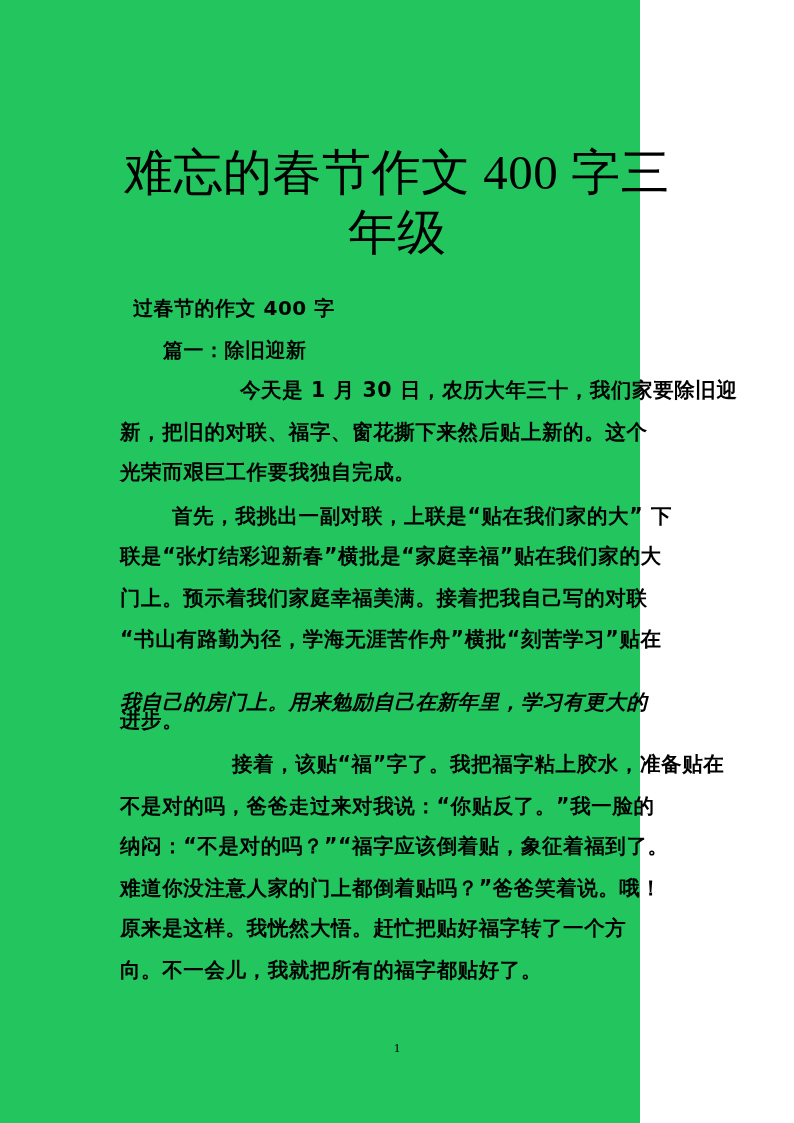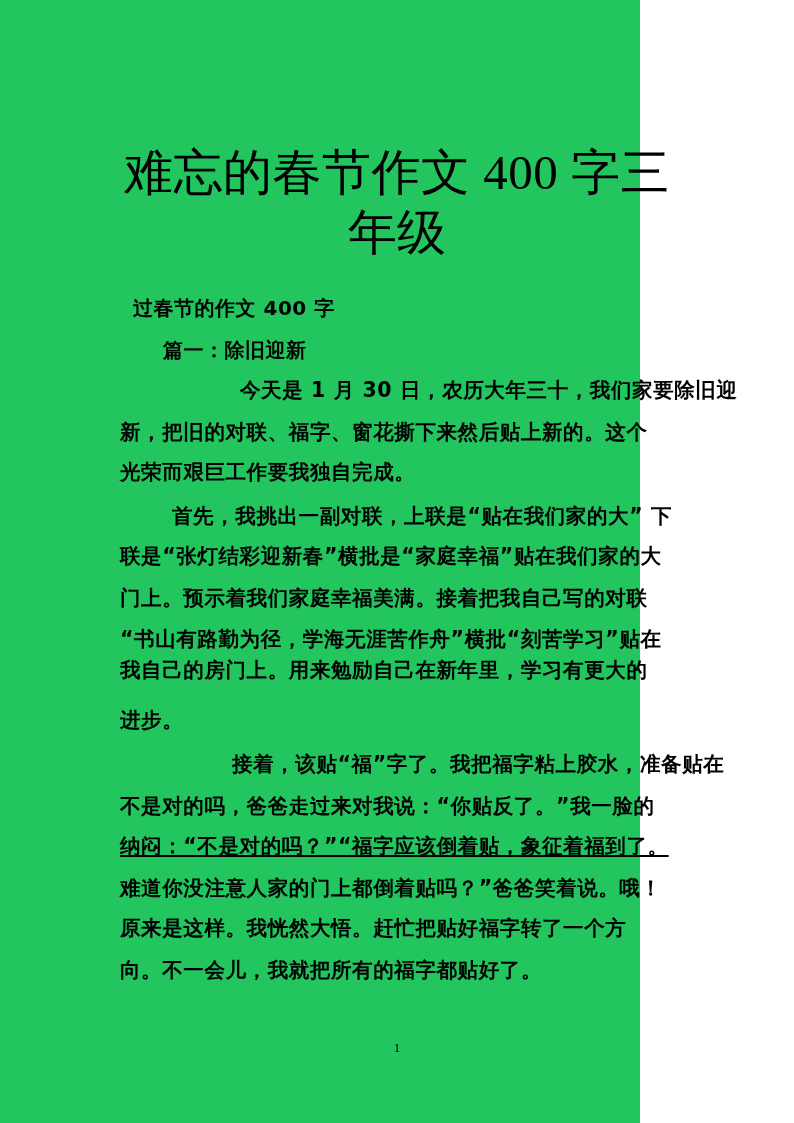--- a/index.html
+++ b/index.html
@@ -94,24 +94,24 @@
   <div class="section-heading">篇一：除旧迎新</div>
 
   <div class="line indent-1" style="top:376px;">今天是 1 月 30 日，农历大年三十，我们家要除旧迎</div>
   <div class="line" style="top:418px;">新，把旧的对联、福字、窗花撕下来然后贴上新的。这个</div>
   <div class="line" style="top:458px;">光荣而艰巨工作要我独自完成。</div>
 
   <div class="line indent-2" style="top:502px;">首先，我挑出一副对联，上联是“贴在我们家的大” 下</div>
   <div class="line" style="top:542px;">联是“张灯结彩迎新春”横批是“家庭幸福”贴在我们家的大</div>
   <div class="line" style="top:584px;">门上。预示着我们家庭幸福美满。接着把我自己写的对联</div>
   <div class="line" style="top:625px;">“书山有路勤为径，学海无涯苦作舟”横批“刻苦学习”贴在</div>
-  <div class="line" style="top:656px;">我自己的房门上。用来勉励自己在新年里，学习有更大的</div>
+  <div class="line" style="top:688px;font-style:italic;">我自己的房门上。用来勉励自己在新年里，学习有更大的</div>
   <div class="line" style="top:706px;">进步。</div>
 
   <div class="line indent-3" style="top:750px;margin-left:48px;">接着，该贴“福”字了。我把福字粘上胶水，准备贴在</div>
   <div class="line" style="top:792px;">不是对的吗，爸爸走过来对我说：“你贴反了。”我一脸的</div>
-  <div class="line" style="top:832px;text-decoration:underline;">纳闷：“不是对的吗？”“福字应该倒着贴，象征着福到了。</div>
+  <div class="line" style="top:832px;">纳闷：“不是对的吗？”“福字应该倒着贴，象征着福到了。</div>
   <div class="line" style="top:914px;">原来是这样。我恍然大悟。赶忙把贴好福字转了一个方</div>
   <div class="line" style="top:874px;">难道你没注意人家的门上都倒着贴吗？”爸爸笑着说。哦！</div>
   <div class="line" style="top:956px;">向。不一会儿，我就把所有的福字都贴好了。</div>
 
   <div class="page-number">1</div>
 </div>
 
 </body></html>

